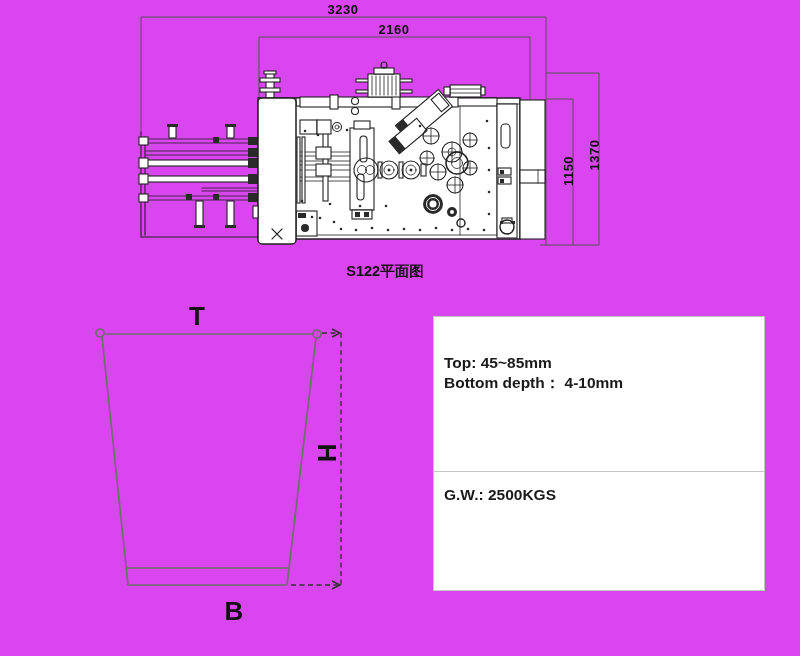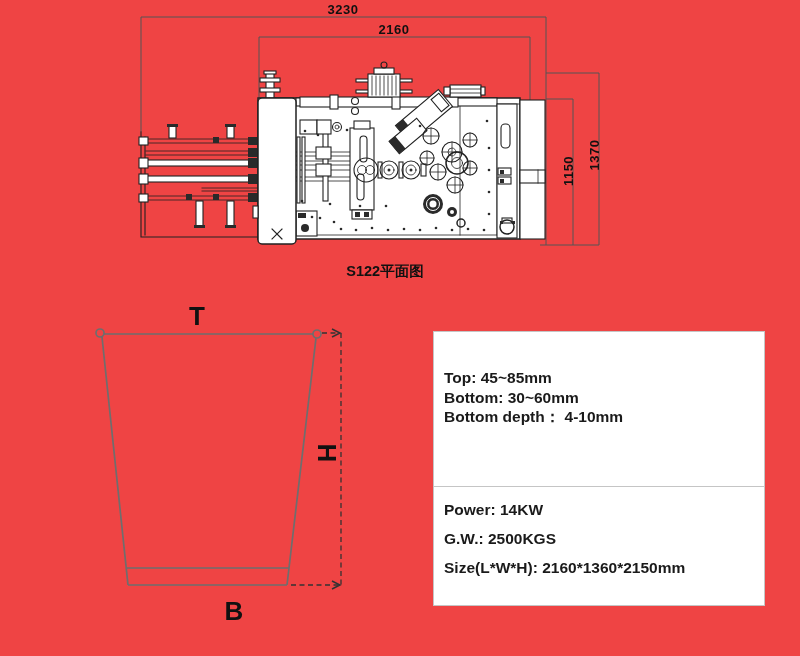--- a/index.html
+++ b/index.html
@@ -1,35 +1,35 @@
 <!DOCTYPE html>
 <html><head>
 <meta charset="utf-8">
 <style>
   html,body{margin:0;padding:0;background:#fff;}
-  .stage{position:relative;width:800px;height:656px;background:#ef4444;overflow:hidden;
+  .stage{position:relative;width:800px;height:656px;background:#d946ef;overflow:hidden;
          font-family:"Liberation Sans", sans-serif;}
   .stage svg{position:absolute;left:0;top:0;}
 
   
   .ln{stroke:#222;stroke-width:1.1;fill:none;stroke-linecap:square;}
   .lnf{stroke:#222;stroke-width:1.1;fill:#fff;}
   .thick{stroke-width:1.5;}
   .thin{stroke-width:0.8;}
   .dk{fill:#2a2a2a;stroke:none;}
   .dim-l{stroke:#555;stroke-width:1;fill:none;}
   .cup-l{stroke:#6e6e6e;stroke-width:1.7;fill:none;}
   .dash{stroke:#333;stroke-width:1.3;fill:none;stroke-dasharray:5 3.5;}
   .arrow{stroke:#333;stroke-width:1.5;fill:none;}
   .dim{font:bold 13px "Liberation Sans",sans-serif;fill:#111;letter-spacing:.5px;}
   .caption-t{font:bold 14.5px "Liberation Sans",sans-serif;fill:#111;}
   .cuplabel{font:bold 26px "Liberation Sans",sans-serif;fill:#111;}
 
   
-  .spec-box{position:absolute;left:433px;top:331px;width:330px;height:273px;
+  .spec-box{position:absolute;left:433px;top:316px;width:330px;height:273px;
             border:1px solid #c5c5c5;background:#fff;color:#1a1a1a;}
   .spec-section{padding-left:10px;box-sizing:border-box;}
   .spec-cup{height:155px;border-bottom:1px solid #c5c5c5;padding-top:36px;}
   .spec-cup .spec-line{font-size:15.5px;font-weight:bold;line-height:19.5px;}
   .spec-machine{padding-top:8px;}
   .spec-machine .spec-line{font-size:15.5px;font-weight:bold;line-height:29px;}
 </style>
 </head>
 <body>
 
@@ -263,23 +263,20 @@
       <path class="arrow" d="M332,329 L340,333 L332,337 M332,581 L340,585 L332,589"></path>
       <text class="cuplabel" x="197" y="325" text-anchor="middle">T</text>
       <text class="cuplabel" x="234" y="620" text-anchor="middle">B</text>
       <text class="cuplabel" x="327" y="462" text-anchor="middle" transform="rotate(90 327 453)">H</text>
     </g>
   </svg>
 
   <div class="spec-box">
     <div class="spec-section spec-cup">
       <div class="spec-line">Top: 45~85mm</div>
-      <div class="spec-line">Bottom: 30~60mm</div>
       <div class="spec-line">Bottom depth： 4-10mm</div>
     </div>
     <div class="spec-section spec-machine">
-      <div class="spec-line">Power: 14KW</div>
       <div class="spec-line">G.W.: 2500KGS</div>
-      <div class="spec-line">Size(L*W*H): 2160*1360*2150mm</div>
     </div>
   </div>
 
 </div>
 
 </body></html>

